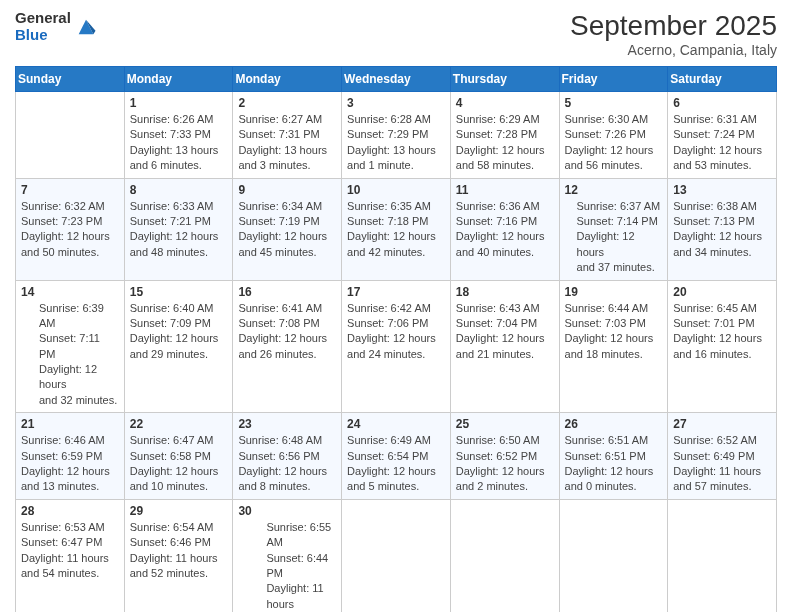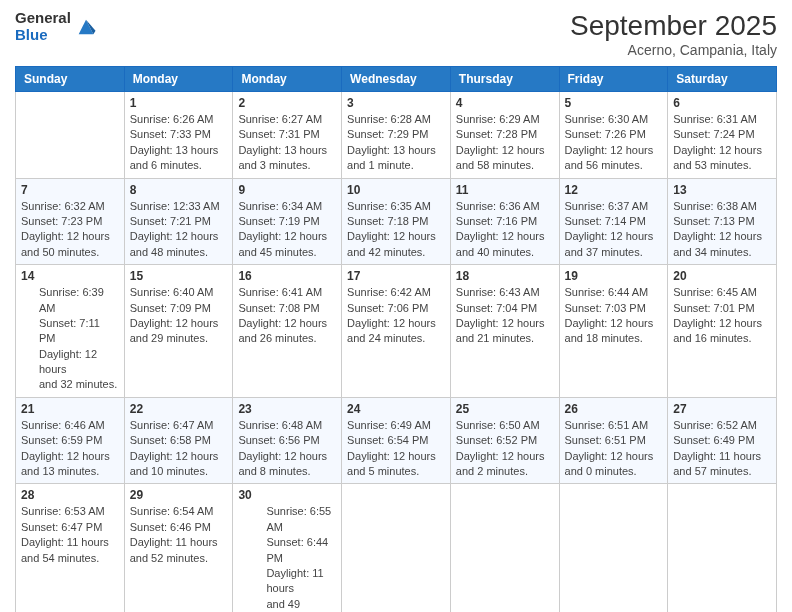--- a/index.html
+++ b/index.html
@@ -65,21 +65,21 @@
       flex: 1;
       border: 1px solid #ccc;
       border-collapse: collapse;
       width: 100%;
       table-layout: fixed;
     }
     .calendar th {
       background-color: #2679c5;
       color: white;
       text-align: left;
-      padding: 5px 8px;
+      padding: 5px 2px;
       font-size: 12px;
       font-weight: bold;
       border: 1px solid #1a6bbf;
     }
     .calendar td {
       vertical-align: top;
       padding: 4px 5px;
       border: 1px solid #ccc;
       height: 78px;
       width: calc(100% / 7);
@@ -185,21 +185,21 @@
         <tr>
           <td>
             <span class="cell-day">7</span>
             <div class="cell-info" style="white-space: pre-line;">Sunrise: 6:32 AM
 Sunset: 7:23 PM
 Daylight: 12 hours
 and 50 minutes.</div>
           </td>
           <td>
             <span class="cell-day">8</span>
-            <div class="cell-info" style="white-space: pre-line;">Sunrise: 12:33 AM
+            <div class="cell-info" style="white-space: pre-line;">Sunrise: 6:33 AM
 Sunset: 7:21 PM
 Daylight: 12 hours
 and 48 minutes.</div>
           </td>
           <td>
             <span class="cell-day">9</span>
             <div class="cell-info" style="white-space: pre-line;">Sunrise: 6:34 AM
 Sunset: 7:19 PM
 Daylight: 12 hours
 and 45 minutes.</div>
@@ -213,21 +213,21 @@
           </td>
           <td>
             <span class="cell-day">11</span>
             <div class="cell-info" style="white-space: pre-line;">Sunrise: 6:36 AM
 Sunset: 7:16 PM
 Daylight: 12 hours
 and 40 minutes.</div>
           </td>
           <td>
             <span class="cell-day">12</span>
-            <div class="cell-info" style="white-space: pre-line;">Sunrise: 6:37 AM
+            <div class="cell-info" style="white-space: pre-line; margin-left: 12px;">Sunrise: 6:37 AM
 Sunset: 7:14 PM
 Daylight: 12 hours
 and 37 minutes.</div>
           </td>
           <td>
             <span class="cell-day">13</span>
             <div class="cell-info" style="white-space: pre-line;">Sunrise: 6:38 AM
 Sunset: 7:13 PM
 Daylight: 12 hours
 and 34 minutes.</div>

